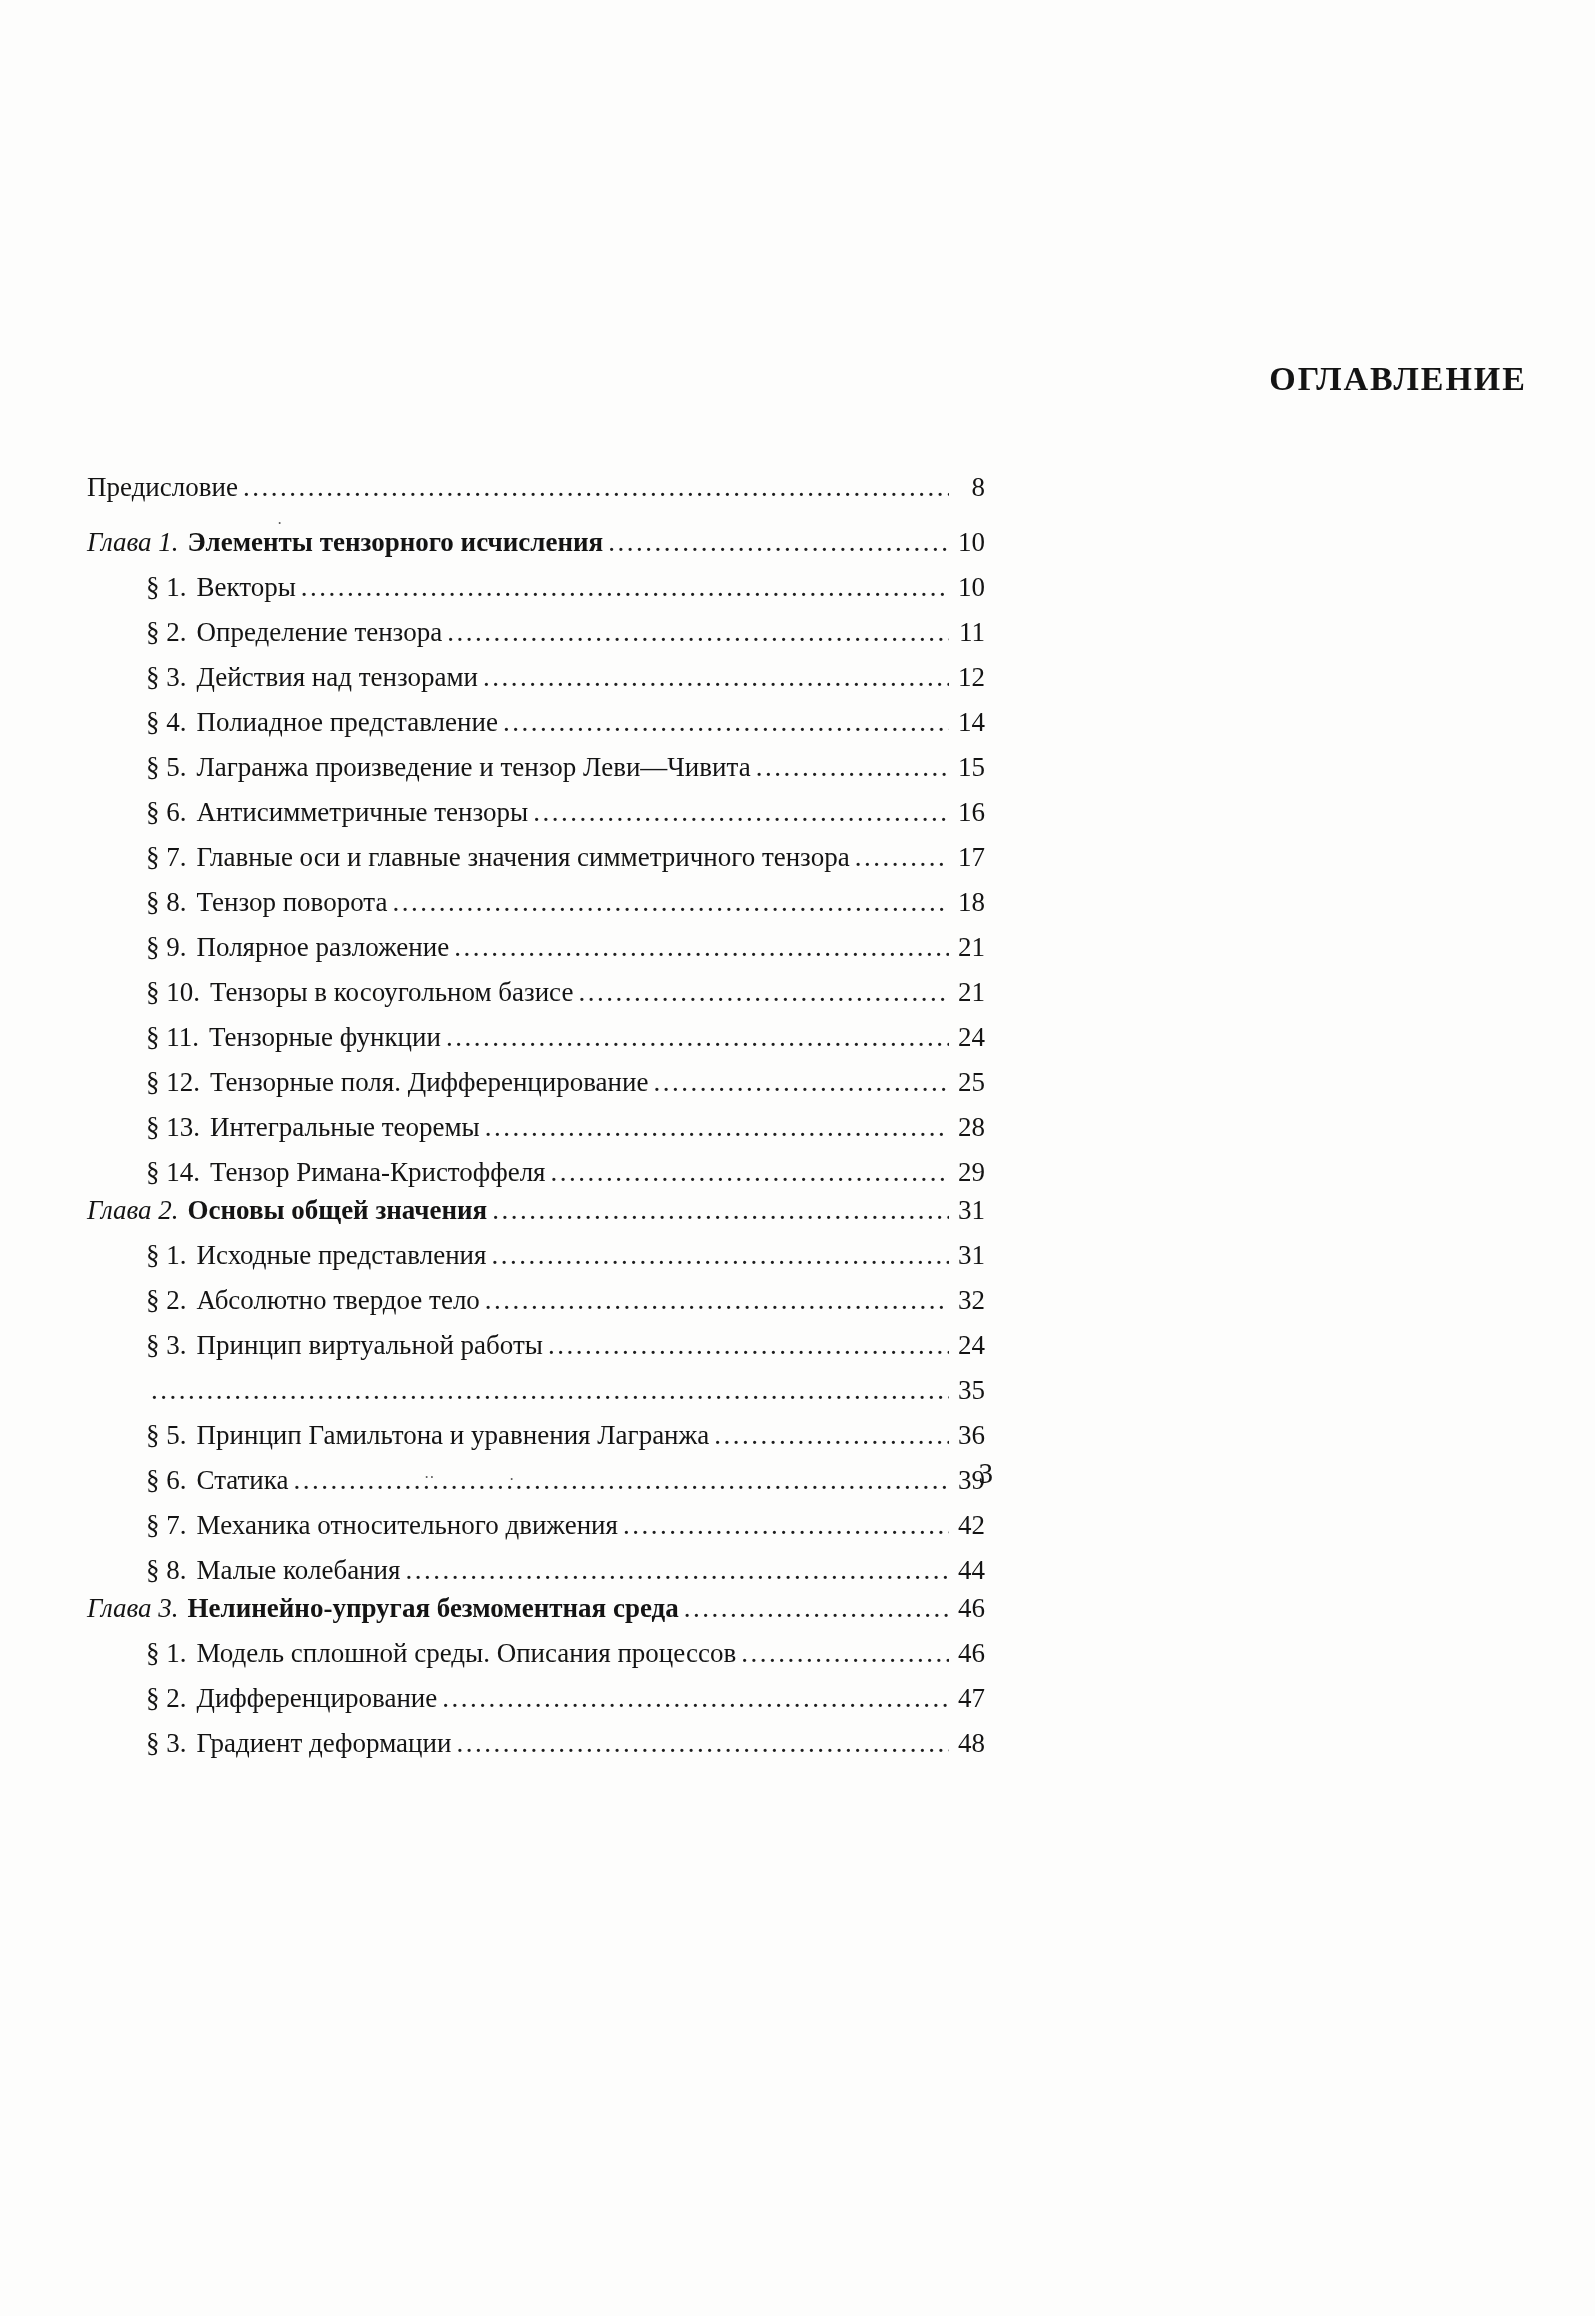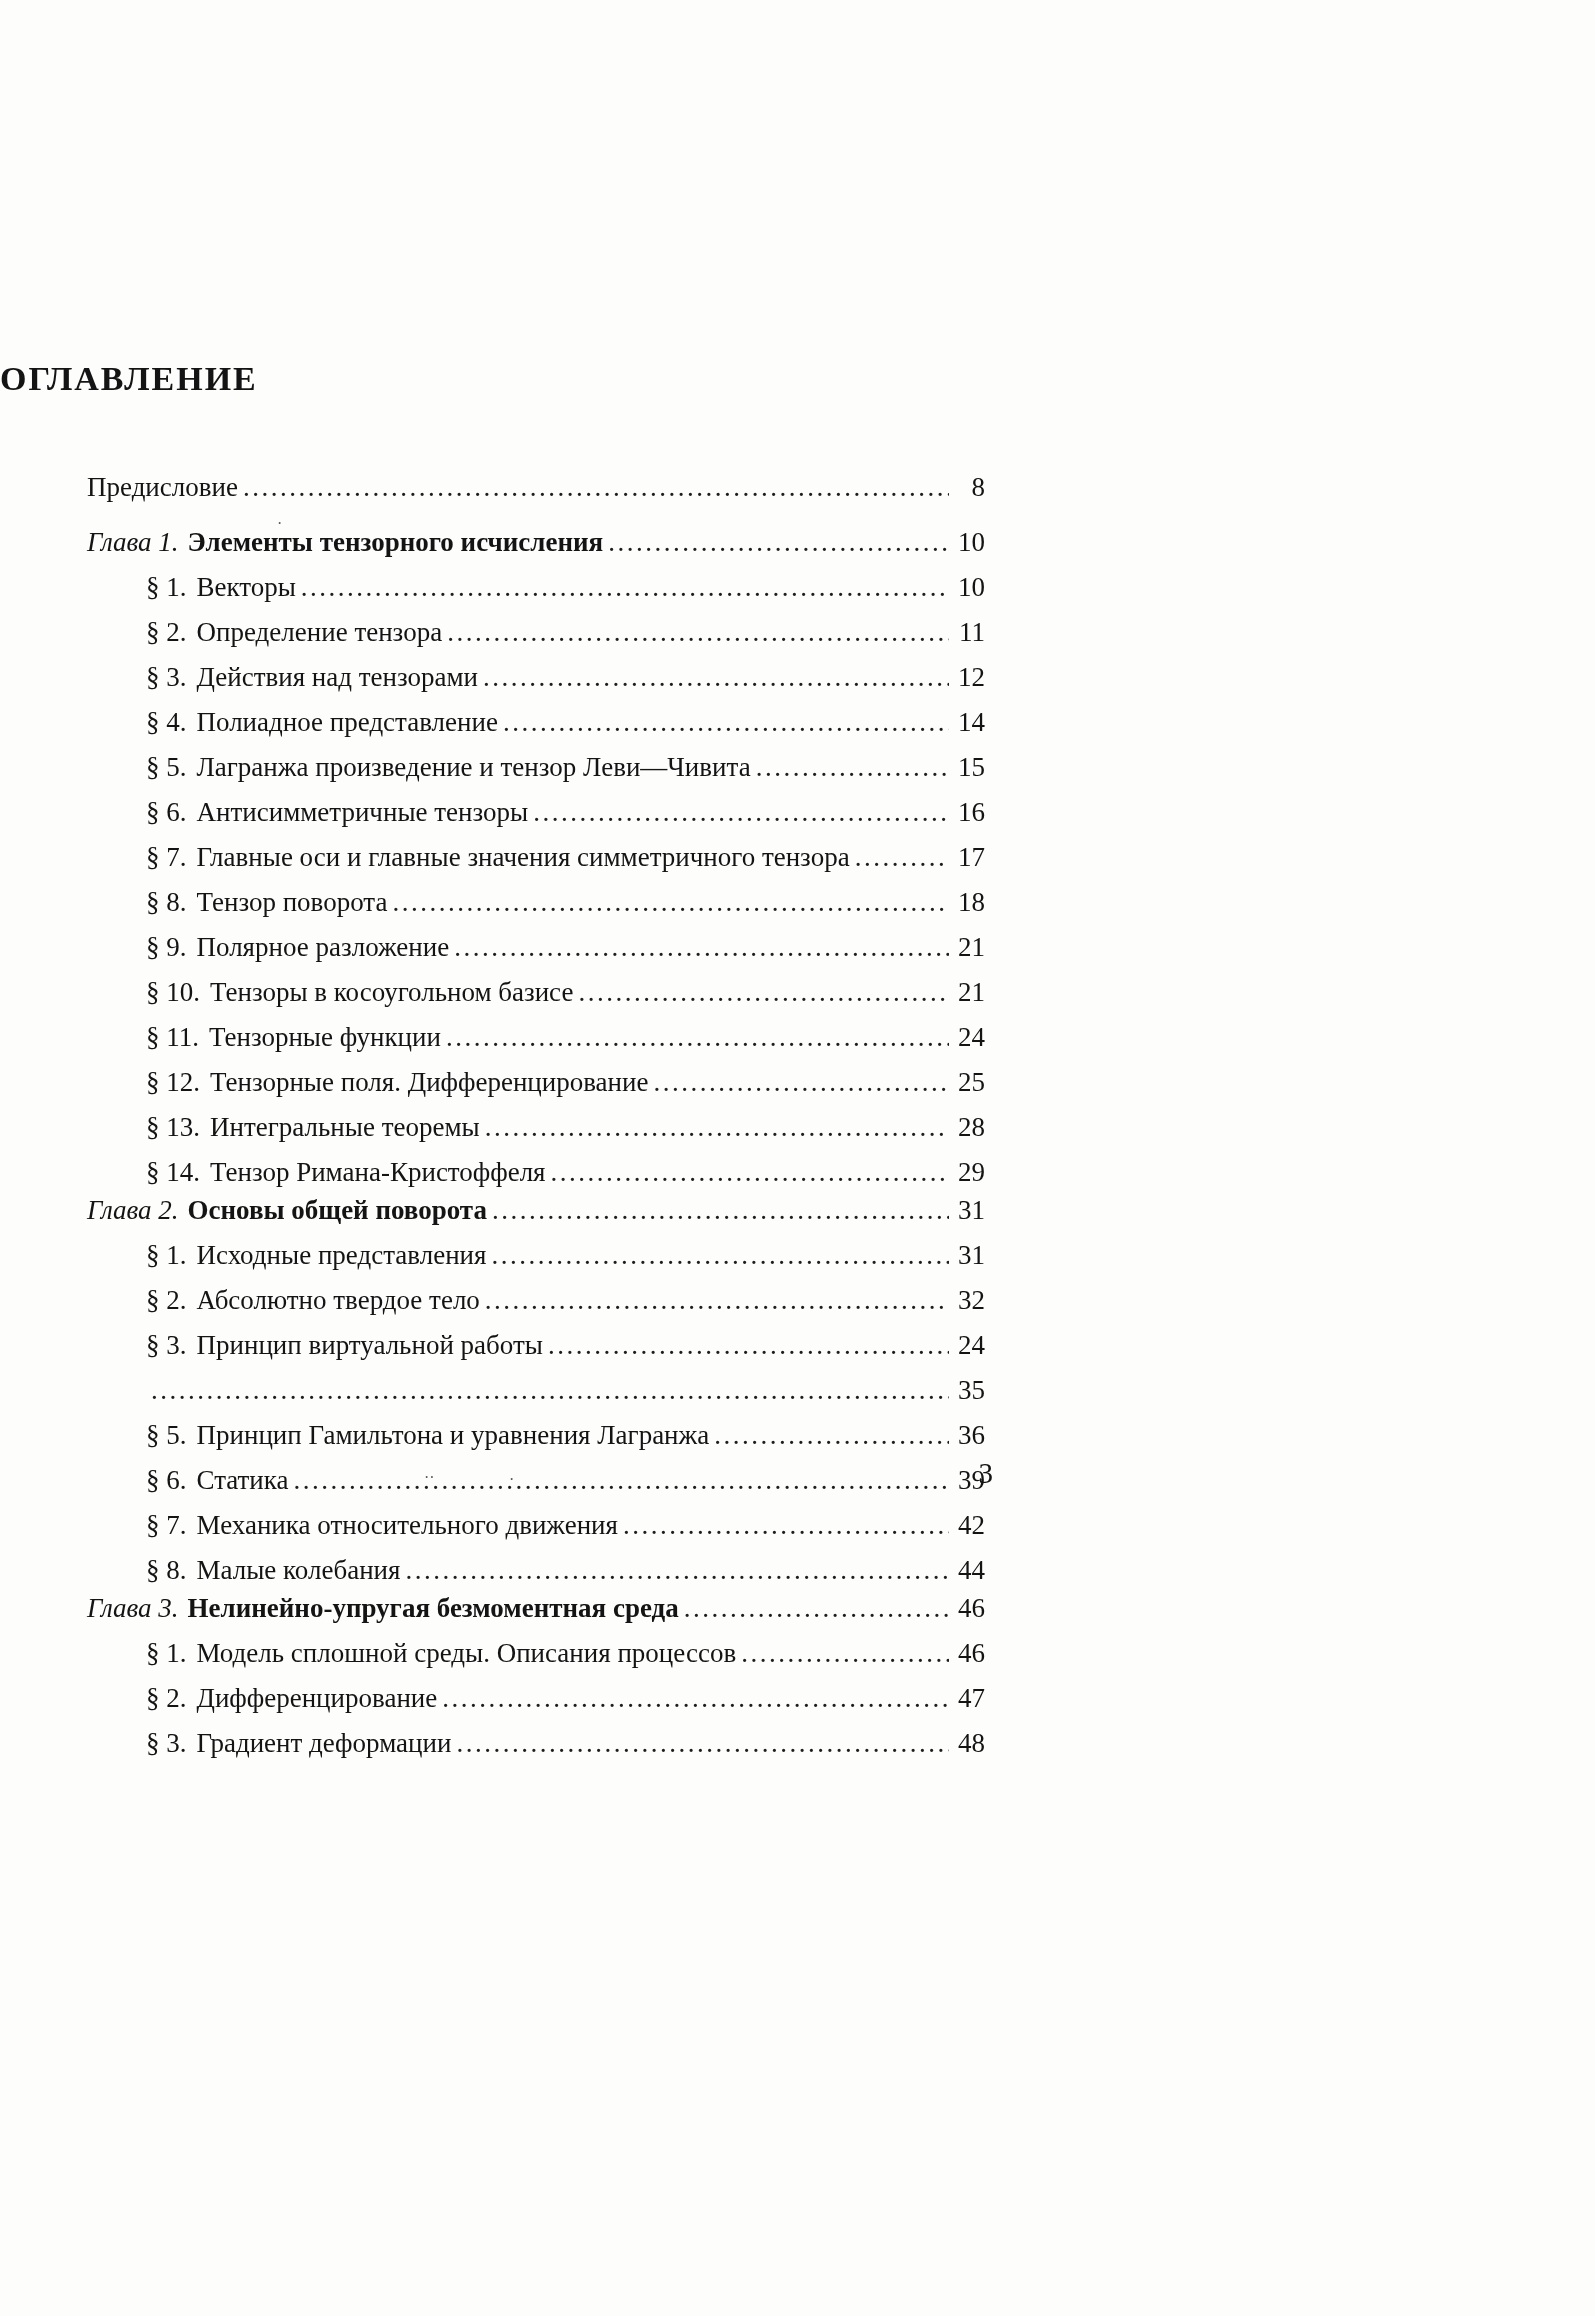--- a/index.html
+++ b/index.html
@@ -14,21 +14,21 @@
     background: #fdfdfc;
     overflow: hidden;
     font-family: "Liberation Serif", "DejaVu Serif", serif;
     color: #141414;
   }
   .title {
     position: absolute;
     top: 360px;
     left: 0;
     width: 1527px;
-    text-align: left;
+    text-align: right;
     font-size: 34px;
     font-weight: bold;
     letter-spacing: 2px;
     margin: 0;
   }
   .toc {
     position: absolute;
     top: 471px;
     left: 87px;
     width: 898px;
@@ -226,21 +226,21 @@
   <div class="row section">
     <span class="entry-text">
       <span class="sec-label">§ 14.</span><span class="sec-title">Тензор Римана-Кристоффеля</span>
     </span>
     <span class="dots"></span>
     <span class="pagenum">29</span>
   </div>
 
   <div class="row chapter">
     <span class="entry-text">
-      <span class="ch-label">Глава 2.</span><span class="ch-title">Основы общей поворота</span>
+      <span class="ch-label">Глава 2.</span><span class="ch-title">Основы общей значения</span>
     </span>
     <span class="dots"></span>
     <span class="pagenum">31</span>
   </div>
 
   <div class="row section">
     <span class="entry-text">
       <span class="sec-label">§ 1.</span><span class="sec-title">Исходные представления</span>
     </span>
     <span class="dots"></span>

